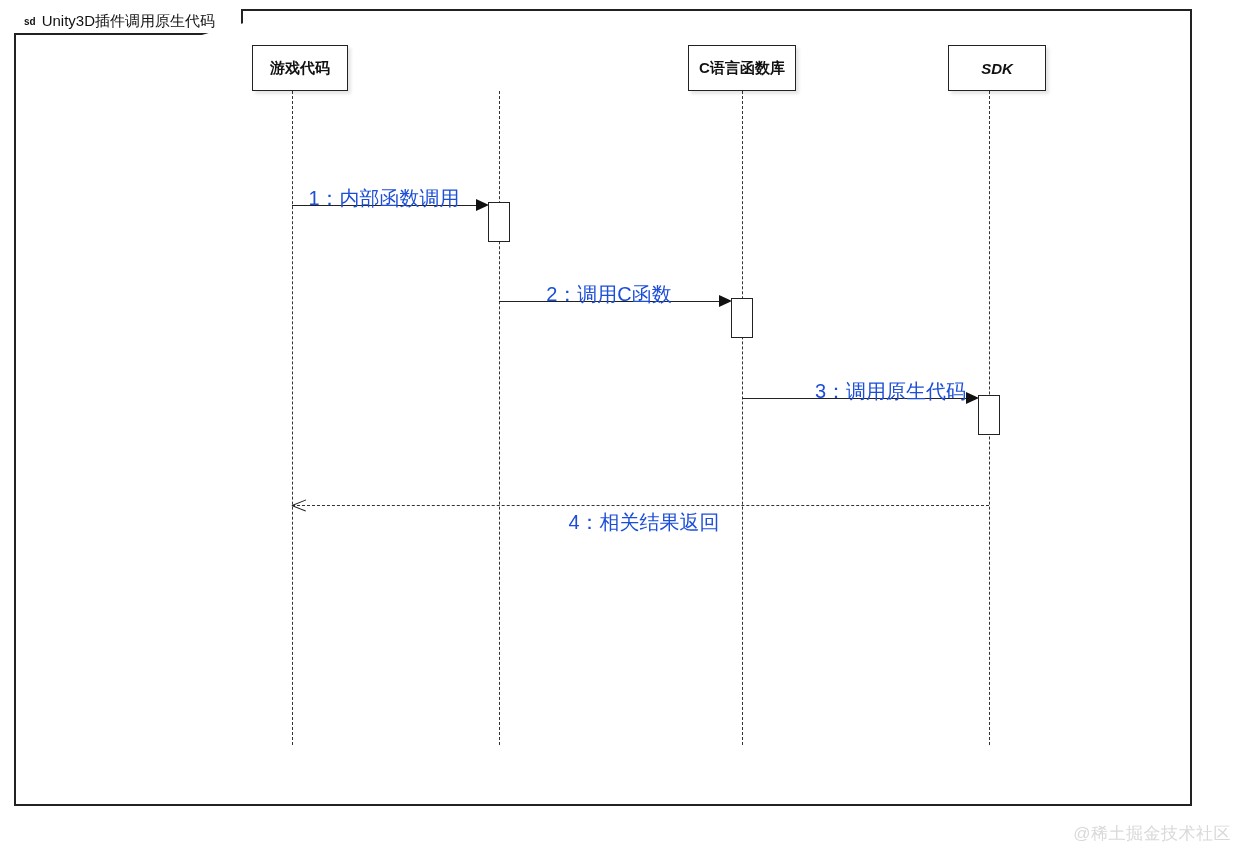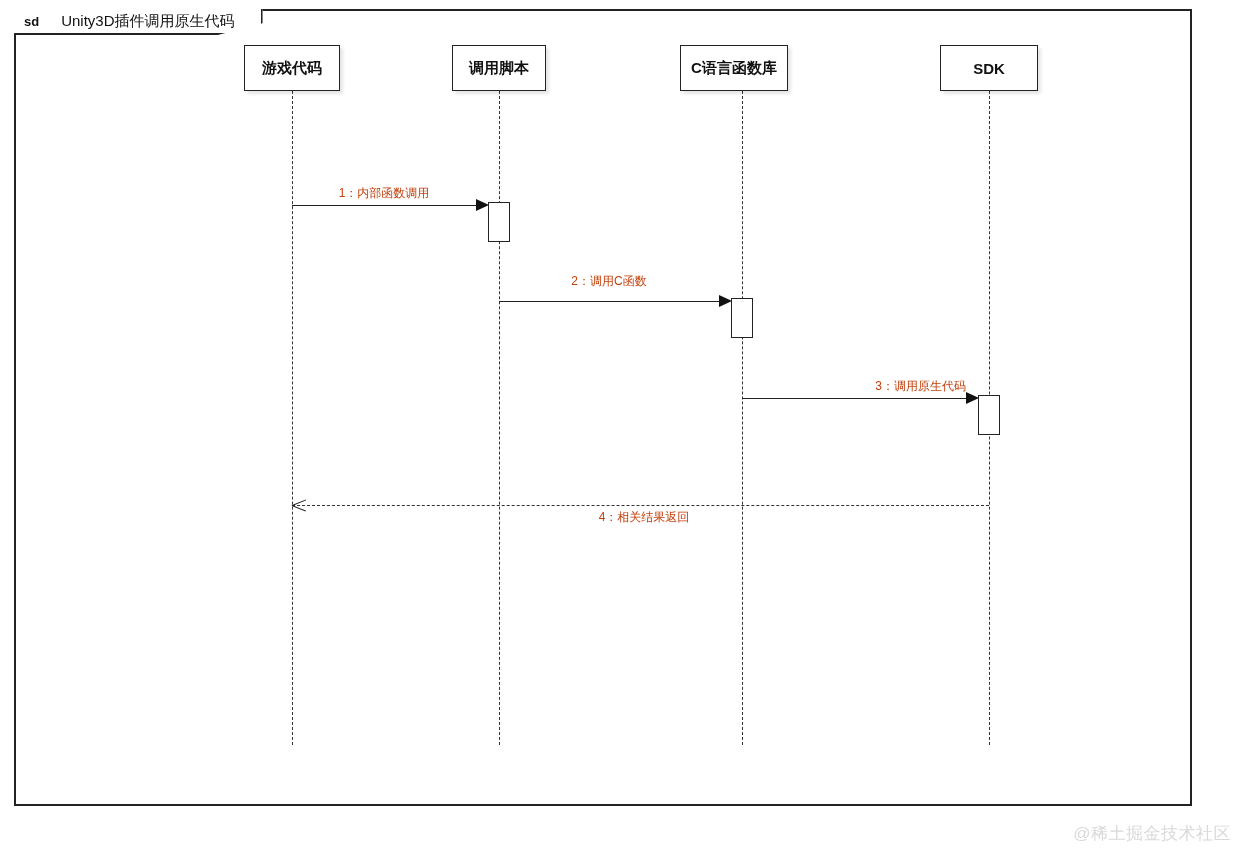--- a/index.html
+++ b/index.html
@@ -46,44 +46,45 @@
     border-bottom: 2px solid #222222;
     box-sizing: border-box;
     background: #ffffff;
     display: flex;
     align-items: center;
     white-space: nowrap;
     -webkit-clip-path: polygon(0 0, 100% 0, 100% 55%, 82% 100%, 0 100%);
     clip-path: polygon(0 0, 100% 0, 100% 55%, 82% 100%, 0 100%);
   }
   .sd-tab-kw {
-    font-size: 13px;
+    font-size: 10px;
     font-weight: bold;
     color: #111111;
-    margin-right: 22px;
+    margin-right: 6px;
   }
   .sd-tab-name {
     font-size: 15px;
     color: #111111;
   }
 
   
   .participant {
     position: absolute;
     box-sizing: border-box;
     border: 1.5px solid #222222;
     background: #ffffff;
     display: flex;
     align-items: center;
     justify-content: center;
     font-size: 15px;
     font-weight: bold;
     color: #111111;
     box-shadow: 3px 3px 3px rgba(0,0,0,0.10);
     white-space: nowrap;
+    margin-left: 8px;
   }
 
   
   .lifeline {
     position: absolute;
     width: 0;
     border-left: 1.6px dashed #333333;
   }
 
   
@@ -126,22 +127,22 @@
     width: 15px;
     height: 0;
     border-top: 1.6px solid #222222;
     transform-origin: 0 0;
   }
   .arrowhead-open span.up { transform: rotate(-22deg); }
   .arrowhead-open span.down { transform: rotate(22deg); }
 
   .msg-label {
     position: absolute;
-    font-size: 12px;
-    color: #c2410c;
+    font-size: 20px;
+    color: #1d4ed8;
     white-space: nowrap;
     text-align: center;
   }
 
   
   .watermark {
     position: absolute;
     right: 14px;
     bottom: 8px;
     font-size: 17px;
@@ -158,43 +159,40 @@
   <div class="sd-frame"></div>
 
   <div class="sd-tab">
     <span class="sd-tab-kw">sd</span>
     <span class="sd-tab-name">Unity3D插件调用原生代码</span>
   </div>
 
   <div class="participant" style="left:244px; top:45px; width:96px; height:46px;">
     <span>游戏代码</span>
   </div>
-  <div class="participant" style="left:452px; top:45px; width:94px; height:46px;">
-    <span>调用脚本</span>
-  </div>
   <div class="participant" style="left:680px; top:45px; width:108px; height:46px;">
     <span>C语言函数库</span>
   </div>
-  <div class="participant" style="left:940px; top:45px; width:98px; height:46px;">
+  <div class="participant" style="left:940px; top:45px; width:98px; height:46px;font-style:italic;">
     <span>SDK</span>
   </div>
 
   <div class="lifeline" style="left:292px; top:91px; height:654px;"></div>
   <div class="lifeline" style="left:499px; top:91px; height:654px;"></div>
   <div class="lifeline" style="left:742px; top:91px; height:654px;"></div>
   <div class="lifeline" style="left:989px; top:91px; height:654px;"></div>
 
   <div class="msg-line" style="left:292px; top:205px; width:184px;"></div>
   <div class="arrowhead-solid" style="left:476px; top:199px;"></div>
   <div class="msg-label" style="left:292px; top:185px; width:184px;">1：内部函数调用</div>
   <div class="activation" style="left:488px; top:202px; height:40px;"></div>
 
   <div class="msg-line" style="left:499px; top:301px; width:220px;"></div>
   <div class="arrowhead-solid" style="left:719px; top:295px;"></div>
-  <div class="msg-label" style="left:499px; top:273px; width:220px;">2：调用C函数</div>
+  <div class="msg-label" style="left:499px; top:281px; width:220px;">2：调用C函数</div>
   <div class="activation" style="left:731px; top:298px; height:40px;"></div>
 
   <div class="msg-line" style="left:742px; top:398px; width:224px;"></div>
   <div class="arrowhead-solid" style="left:966px; top:392px;"></div>
   <div class="msg-label" style="left:742px; top:378px; width:224px;text-align:right;">3：调用原生代码</div>
   <div class="activation" style="left:978px; top:395px; height:40px;"></div>
 
   <div class="msg-line dashed" style="left:292px; top:505px; width:697px;"></div>
   <div class="arrowhead-open" style="left:292px; top:498px;">
     <span class="up"></span>

